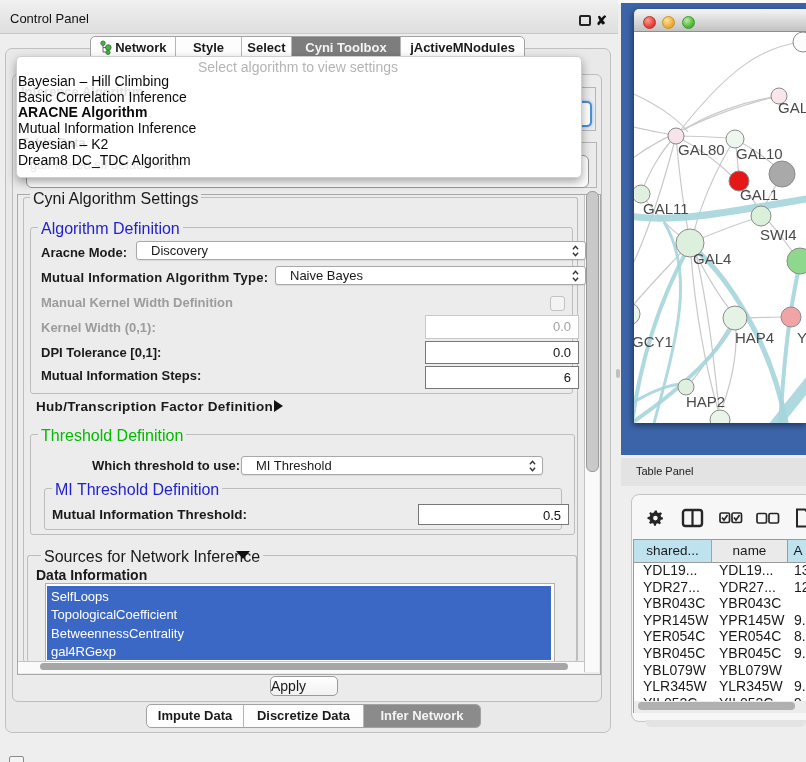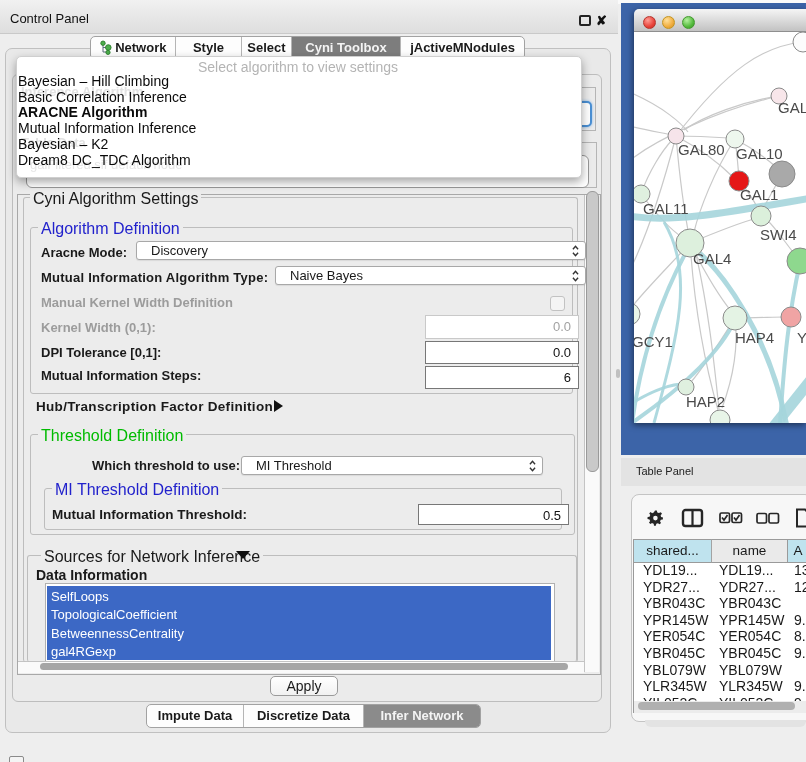--- a/index.html
+++ b/index.html
@@ -105,21 +105,21 @@
 <div class="grp" style="left:27px;top:555px;width:548px;height:106px;border-bottom:none;"></div>
 <div class="grptitle" style="left:41px;top:548px;font-size:16px;">Sources for Network Inference</div>
 <div class="abs" style="left:236px;top:551px;width:0;height:0;border-top:8px solid #111;border-left:7px solid transparent;border-right:7px solid transparent;"></div>
 
 <div class="abs lbl" style="left:36px;top:567px;font-size:14px;">Data Information</div>
 <div class="abs" style="left:45px;top:583px;width:508px;height:77px;background:#fff;border:1px solid #b0b0b0;border-bottom:none;overflow:hidden;">
   <div style="position:absolute;left:1px;top:2px;width:504px;height:74px;background:#3c68c5;"></div>
   <div style="position:absolute;left:5px;top:4px;font-size:13px;color:#fff;line-height:18.3px;">SelfLoops<br>TopologicalCoefficient<br>BetweennessCentrality<br>gal4RGexp</div>
 </div>
 
-<div class="abs" style="left:270px;top:676px;width:66px;height:18px;background:linear-gradient(#ffffff,#f1f1f1);border:1px solid #9a9a9a;border-radius:5px;font-size:14px;text-align:center;line-height:18px;">Apply</div>
+<div class="abs" style="left:270px;top:676px;width:66px;height:18px;background:linear-gradient(#ffffff,#f1f1f1);border:1px solid #9a9a9a;border-radius:5px;font-size:14px;text-align:left;line-height:18px;">Apply</div>
 
 <div class="seg" style="left:146px;top:704px;height:22px;">
   <div style="width:96px;">Impute Data</div>
   <div style="width:119px;">Discretize Data</div>
   <div class="on" style="width:116px;background:#8b8b8b;">Infer Network</div>
 </div>
 
 <div class="abs" style="left:16px;top:56px;width:564px;height:120px;background:#fff;border:1px solid #cfcfcf;border-radius:5px;box-shadow:0 4px 10px rgba(0,0,0,0.35);"></div>
 <div class="abs" style="left:21px;top:84px;font-size:13px;font-weight:bold;color:#e2e2e2;">Inference Algorithm</div>
 <div class="abs" style="left:21px;top:135px;font-size:13px;font-weight:bold;color:#e2e2e2;">Table Data</div>

